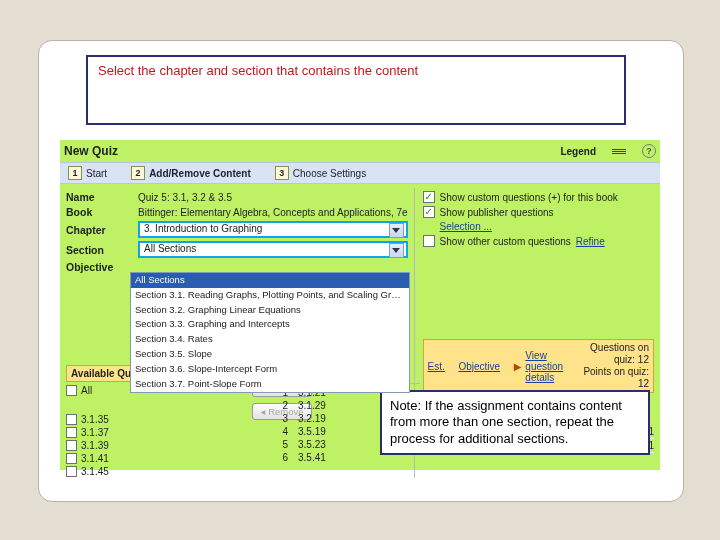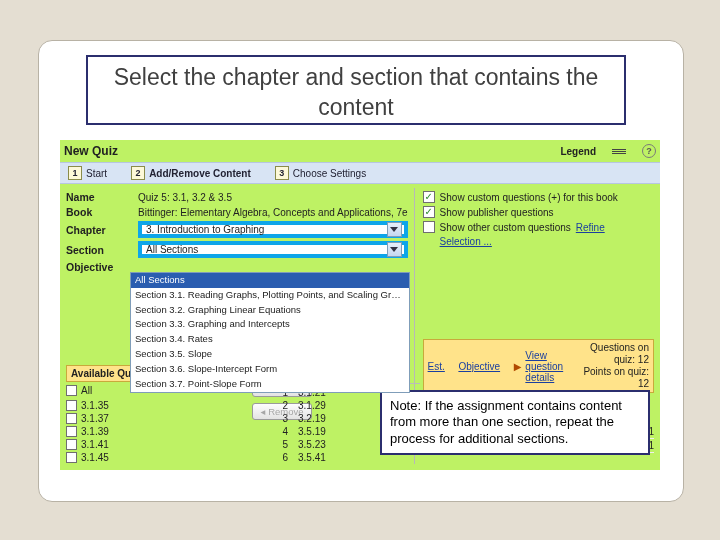--- a/index.html
+++ b/index.html
@@ -1,48 +1,48 @@
 <!DOCTYPE html>
 <html><head>
 <meta charset="utf-8">
 <style>
 html,body{margin:0;padding:0;font-family:Arial,Helvetica,sans-serif;background:#e4ded2;font-size:12px;color:#000}
 .stage{width:720px;height:540px;position:relative;overflow:hidden}
 .slide{position:absolute;left:38px;top:40px;width:644px;height:460px;background:#fff;border:1px solid #b8b2a5;border-radius:14px}
-.callout-top{position:absolute;left:86px;top:55px;width:540px;height:70px;background:#fff;border:2px solid #2b2e6e;font-family:Verdana,Geneva,sans-serif;font-size:23px;color:#404040;text-align:center;padding:6px 10px 4px;box-sizing:border-box;line-height:1.3}
+.callout-top{position:absolute;left:86px;top:55px;width:540px;height:70px;background:#fff;border:2px solid #2b2e6e;font-family:Verdana,Geneva,sans-serif;font-size:13px;color:#b91c1c;padding:6px 10px 4px;box-sizing:border-box;line-height:1.3}
 .app{position:absolute;left:60px;top:140px;width:600px;height:330px;background:#bef264;font-size:10.5px;color:#222}
 .app *{box-sizing:border-box}
 .topbar{height:22px;display:flex;align-items:center;justify-content:space-between;padding:0 4px}
 .topbar .title{font-weight:bold;font-size:12px}
 .legend{font-weight:bold;font-size:10px;display:flex;align-items:center;gap:16px}
 .legend .help{display:inline-flex;width:14px;height:14px;border:1px solid #7a7a7a;border-radius:50%;align-items:center;justify-content:center;font-size:9px;color:#555}
 .steps{height:22px;background:#d8e4f4;border-top:1px solid #b7c6e0;border-bottom:1px solid #b7c6e0;display:flex;align-items:center;gap:24px;padding:0 8px;font-size:10px}
 .step{display:flex;align-items:center;gap:4px;color:#223}
 .step .num{display:inline-flex;width:14px;height:14px;border:1px solid #8a8c4a;background:#fdf9d8;align-items:center;justify-content:center;font-size:9px;font-weight:bold}
 .step.active{font-weight:bold}
 .grid{display:flex;gap:0;padding:4px 6px}
 .left{flex:0 0 340px;position:relative}
 .right{flex:1;padding-left:8px;border-left:1px solid #b8b8b8;margin-left:6px}
 .frow{display:flex;align-items:center;margin:3px 0;gap:14px}
 .flabel{flex:0 0 58px;font-weight:bold}
 .fval{flex:1;overflow:hidden;white-space:nowrap;text-overflow:ellipsis;font-size:10px}
-.sel{flex:1;height:17px;border:4px solid #0ea5e9;background:#fff;display:flex;align-items:center;justify-content:space-between;padding:0 2px 0 4px;font-size:10px}
+.sel{flex:1;height:17px;border:2px solid #0ea5e9;background:#fff;display:flex;justify-content:space-between;padding:0 2px 0 4px;font-size:10px}
 .sel .ar{width:15px;height:15px;background:linear-gradient(#e6eefb,#c6d7f0);border:1px solid #7f9db9;display:flex;align-items:center;justify-content:center}
 .sel .ar:after{content:"";border-left:4px solid transparent;border-right:4px solid transparent;border-top:5px solid #334}
 .dropdown{position:absolute;left:64px;top:84px;width:280px;background:#fff;border:1px solid #7f9db9;z-index:5;font-size:9.5px;line-height:1.35}
 .dropdown .opt{padding:1px 4px;white-space:nowrap;overflow:hidden;text-overflow:ellipsis}
 .dropdown .opt.hi{background:#2a5db0;color:#fff}
 .chk{display:flex;align-items:center;gap:5px;margin:3px 0;font-size:10px}
 .chk .box{width:12px;height:12px;border:1px solid #6f6f6f;background:#fff;display:flex;align-items:center;justify-content:center;color:#2a8a2a;font-size:10px;line-height:1}
 .chk .box.ck:after{content:"✓"}
 .link{color:#1a3fa0;text-decoration:underline;cursor:pointer}
 .available{margin-top:92px}
 .avail-head{background:#ffe38a;border:1px solid #c9a93b;padding:2px 4px;font-weight:bold;font-size:10px}
 .allrow{display:flex;align-items:center;gap:4px;padding:2px 0;font-size:10px}
-.qlist{margin-top:0}
+.qlist{margin-top:14px}
 .qrow{display:flex;align-items:center;gap:4px;padding:1px 0;font-size:10px}
 .qrow .cb{width:11px;height:11px;border:1px solid #6f6f6f;background:#fff}
 .qid{min-width:48px}
 .center-col{position:absolute;left:220px;top:230px;width:140px;font-size:10px}
 .center-col .hdr{display:flex;gap:10px;border-bottom:1px solid #bbb;padding-bottom:2px;margin-bottom:2px;color:#333}
 .center-col .row{display:flex;gap:10px;align-items:center;padding:1px 0}
 .center-col .row .n{width:8px;text-align:right}
 .center-col .row .idc{flex:1}
 .btncol{position:absolute;left:192px;top:240px;display:flex;flex-direction:column;gap:6px}
 .btn{width:60px;height:17px;border:1px solid #9a9a9a;border-radius:3px;background:linear-gradient(#fdfdfd,#e3e3e3);display:flex;align-items:center;justify-content:center;font-size:9.5px;gap:3px;color:#555}
@@ -168,27 +168,27 @@
     <div class="right">
       <div class="chk">
             <span class="box ck"></span>
             <span>Show custom questions (+) for this book</span>
           </div>
       <div class="chk">
             <span class="box ck"></span>
             <span>Show publisher questions</span>
           </div>
       <div class="chk">
+            <span style="width:12px"></span>
+            <span class="link">Selection ...</span>
+          </div>
+      <div class="chk">
             <span class="box"></span>
             <span>Show other custom questions</span> 
             <span class="link">Refine</span>
-          </div>
-      <div class="chk">
-            <span style="width:12px"></span>
-            <span class="link">Selection ...</span>
           </div>
 
       <div class="right-head">
         <div class="lft"><span class="link">Est.</span>&nbsp;&nbsp;<span class="link">Objective</span>&nbsp;&nbsp;<span class="tri">▶</span><span class="link">View question details</span></div>
         <div class="right-stats">
           <div>Questions on quiz: 12</div>
           <div>Points on quiz: 12</div>
         </div>
       </div>
       <div class="desc">Read a pie chart.</div>

